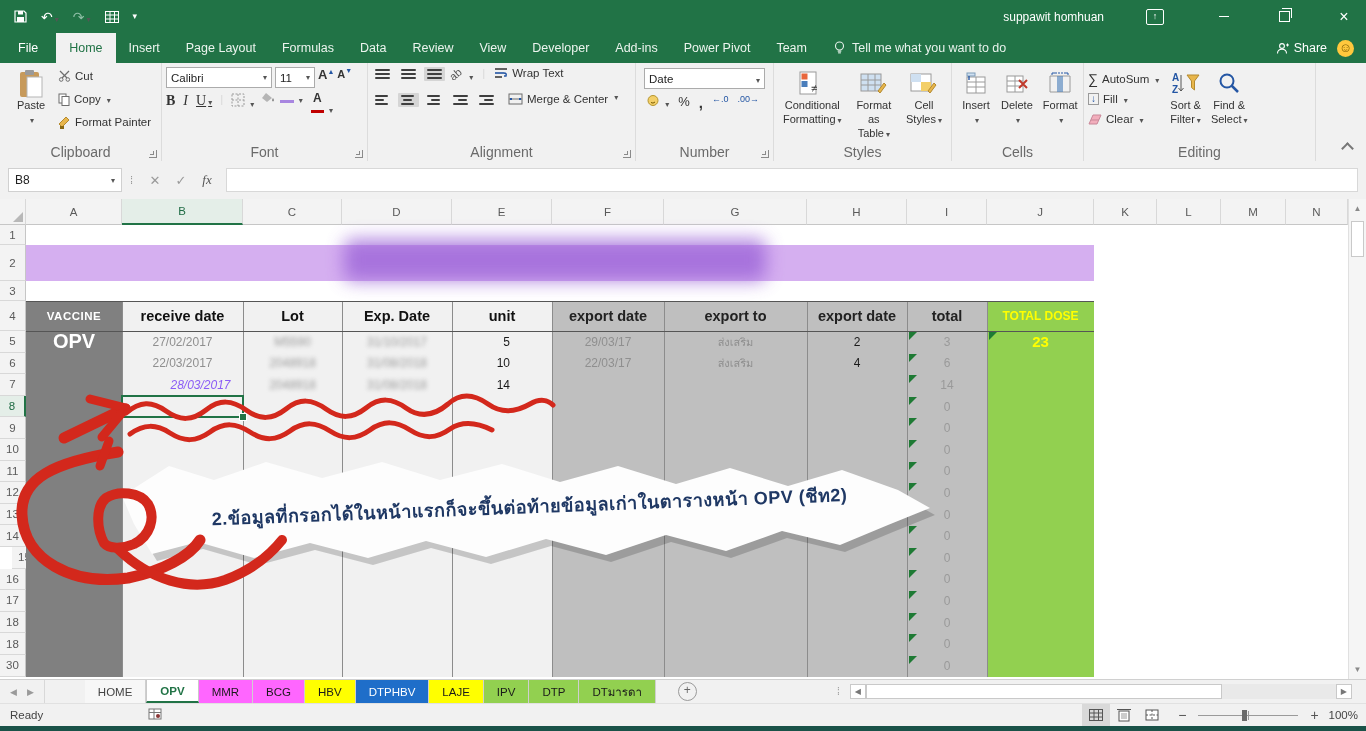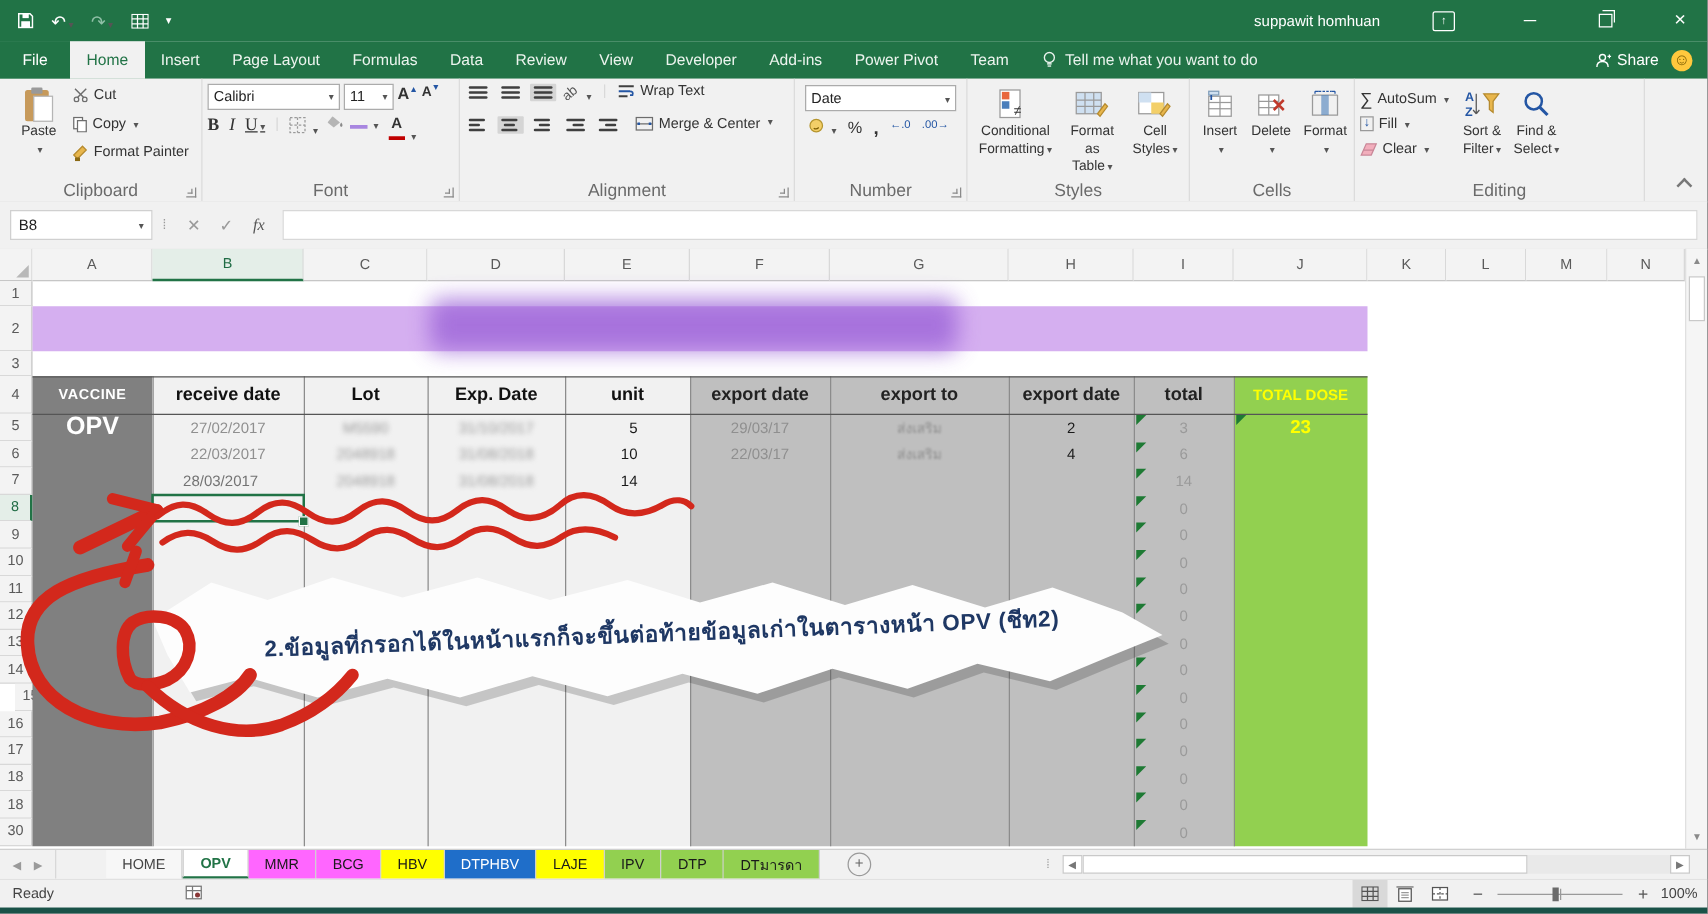--- a/index.html
+++ b/index.html
@@ -577,21 +577,21 @@
       <div class="cell" style="left: 807px; top: 132px; width: 100px; height: 21.6px; color: rgb(26, 26, 26); font-size: 12px;">2</div>
       <div class="cell" style="left: 907px; top: 132px; width: 80px; height: 21.6px; color: rgb(154, 154, 154); font-size: 12px;">3</div>
       <div class="cell" style="left: 122px; top: 153.6px; width: 121px; height: 21.6px; color: rgb(143, 143, 143); font-size: 12px;">22/03/2017</div>
       <div class="cell blurred" style="left: 243px; top: 153.6px; width: 99px; height: 21.6px; color: rgb(154, 154, 154); font-size: 12px;">2048918</div>
       <div class="cell blurred" style="left: 342px; top: 153.6px; width: 110px; height: 21.6px; color: rgb(154, 154, 154); font-size: 12px;">31/08/2018</div>
       <div class="cell" style="left: 452px; top: 153.6px; width: 100px; height: 21.6px; color: rgb(26, 26, 26); font-size: 12px; justify-content: flex-end; padding-right: 42px;">10</div>
       <div class="cell" style="left: 552px; top: 153.6px; width: 112px; height: 21.6px; color: rgb(143, 143, 143); font-size: 12px;">22/03/17</div>
       <div class="cell" style="left: 664px; top: 153.6px; width: 143px; height: 21.6px; color: rgb(143, 143, 143); font-size: 11px; filter: blur(0.7px);">ส่งเสริม</div>
       <div class="cell" style="left: 807px; top: 153.6px; width: 100px; height: 21.6px; color: rgb(26, 26, 26); font-size: 12px;">4</div>
       <div class="cell" style="left: 907px; top: 153.6px; width: 80px; height: 21.6px; color: rgb(154, 154, 154); font-size: 12px;">6</div>
-      <div class="cell" style="left: 116px; top: 175.2px; width: 121px; height: 21.6px; color: #737373; font-size: 12px;">28/03/2017</div>
+      <div class="cell" style="left: 140px; top: 175.2px; width: 121px; height: 21.6px; color: #8b5cf6; font-size: 12px; font-style: italic;">28/03/2017</div>
       <div class="cell blurred" style="left: 243px; top: 175.2px; width: 99px; height: 21.6px; color: rgb(154, 154, 154); font-size: 12px;">2048918</div>
       <div class="cell blurred" style="left: 342px; top: 175.2px; width: 110px; height: 21.6px; color: rgb(154, 154, 154); font-size: 12px;">31/08/2018</div>
       <div class="cell" style="left: 452px; top: 175.2px; width: 100px; height: 21.6px; color: rgb(26, 26, 26); font-size: 12px; justify-content: flex-end; padding-right: 42px;">14</div>
       <div class="cell" style="left: 907px; top: 175.2px; width: 80px; height: 21.6px; color: rgb(154, 154, 154); font-size: 12px;">14</div>
       <div class="cell" style="left: 907px; top: 196.8px; width: 80px; height: 21.6px; color: rgb(154, 154, 154); font-size: 12px;">0</div>
       <div class="cell" style="left: 907px; top: 218.4px; width: 80px; height: 21.6px; color: rgb(154, 154, 154); font-size: 12px;">0</div>
       <div class="cell" style="left: 907px; top: 240px; width: 80px; height: 21.6px; color: rgb(154, 154, 154); font-size: 12px;">0</div>
       <div class="cell" style="left: 907px; top: 261.6px; width: 80px; height: 21.6px; color: rgb(154, 154, 154); font-size: 12px;">0</div>
       <div class="cell" style="left: 907px; top: 283.2px; width: 80px; height: 21.6px; color: rgb(154, 154, 154); font-size: 12px;">0</div>
       <div class="cell" style="left: 907px; top: 304.8px; width: 80px; height: 21.6px; color: rgb(154, 154, 154); font-size: 12px;">0</div>

